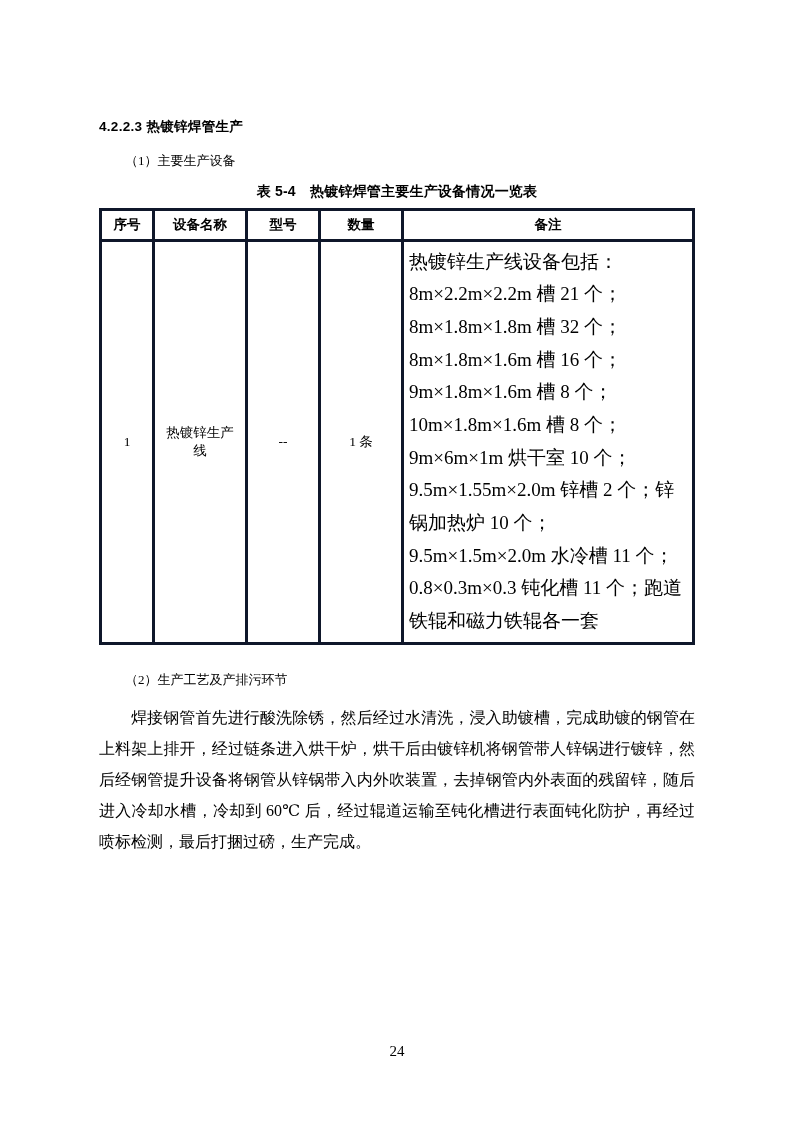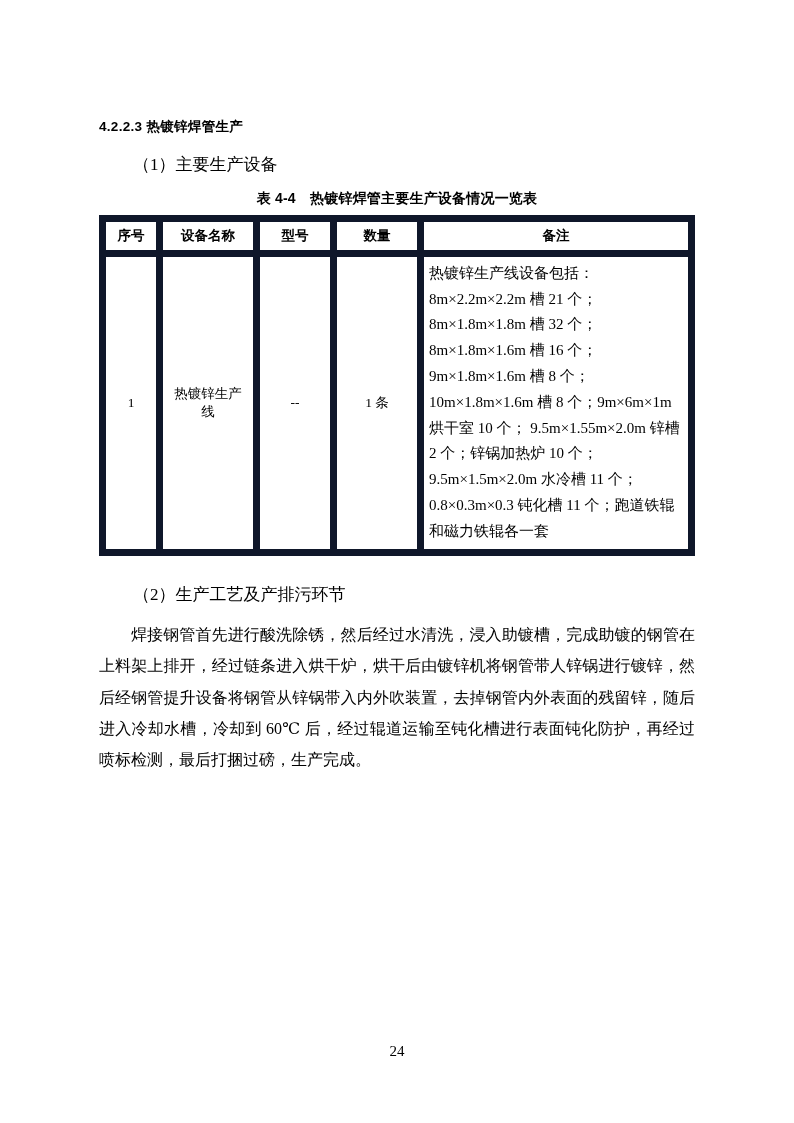--- a/index.html
+++ b/index.html
@@ -29,61 +29,61 @@
     width: 596px;
   }
   .heading {
     font-family: "Liberation Sans", "DejaVu Sans", sans-serif;
     font-weight: bold;
     font-size: 13.5px;
     letter-spacing: 0.3px;
     margin: 0 0 14px 0;
   }
   .para-indent {
-    font-size: 17px;
+    font-size: 13px;
     line-height: 1.75;
     margin: 0 0 10px 0;
     text-indent: 2em;
   }
   .table-caption {
     text-align: center;
     font-weight: bold;
     font-size: 14px;
     font-family: "Liberation Sans", "DejaVu Sans", sans-serif;
     margin: 6px 0 7px 0;
     letter-spacing: 0.2px;
   }
   table.equip {
     border-collapse: collapse;
     width: 100%;
     table-layout: fixed;
     font-size: 13.5px;
   }
   table.equip th, table.equip td {
-    border: 7px solid #0f172a;
+    border: 3px solid #0f172a;
     padding: 4px 5px;
     vertical-align: middle;
   }
   table.equip th {
     text-align: center;
     font-weight: bold;
     font-family: "Liberation Sans", "DejaVu Sans", sans-serif;
     font-size: 13.5px;
     padding: 5px 4px;
   }
   .col-no    { width: 42px; }
   .col-name  { width: 82px; margin-top: 12px; }
   .col-model { width: 62px; }
   .col-qty   { width: 72px; }
   .cell-center { text-align: center; }
   .cell-note {
     text-align: left;
     line-height: 1.72;
     padding: 6px 7px 6px 7px;
-    font-size: 15px;
+    font-size: 19px;
   }
   .body-para {
     font-size: 16px;
     line-height: 1.95;
     margin: 8px 0 0 0;
     text-indent: 2em;
     text-align: justify;
     text-justify: inter-ideograph;
   }
   .page-number {
@@ -99,21 +99,21 @@
 </head>
 <body>
 
 <div class="page">
   <div class="content">
 
     <h3 class="heading">4.2.2.3 热镀锌焊管生产</h3>
 
     <p class="para-indent">（1）主要生产设备</p>
 
-    <div class="table-caption">表 4-4　热镀锌焊管主要生产设备情况一览表</div>
+    <div class="table-caption">表 5-4　热镀锌焊管主要生产设备情况一览表</div>
 
     <table class="equip">
       <thead>
         <tr>
           <th class="col-no">序号</th>
           <th class="col-name">设备名称</th>
           <th class="col-model">型号</th>
           <th class="col-qty">数量</th>
           <th>备注</th>
         </tr>

